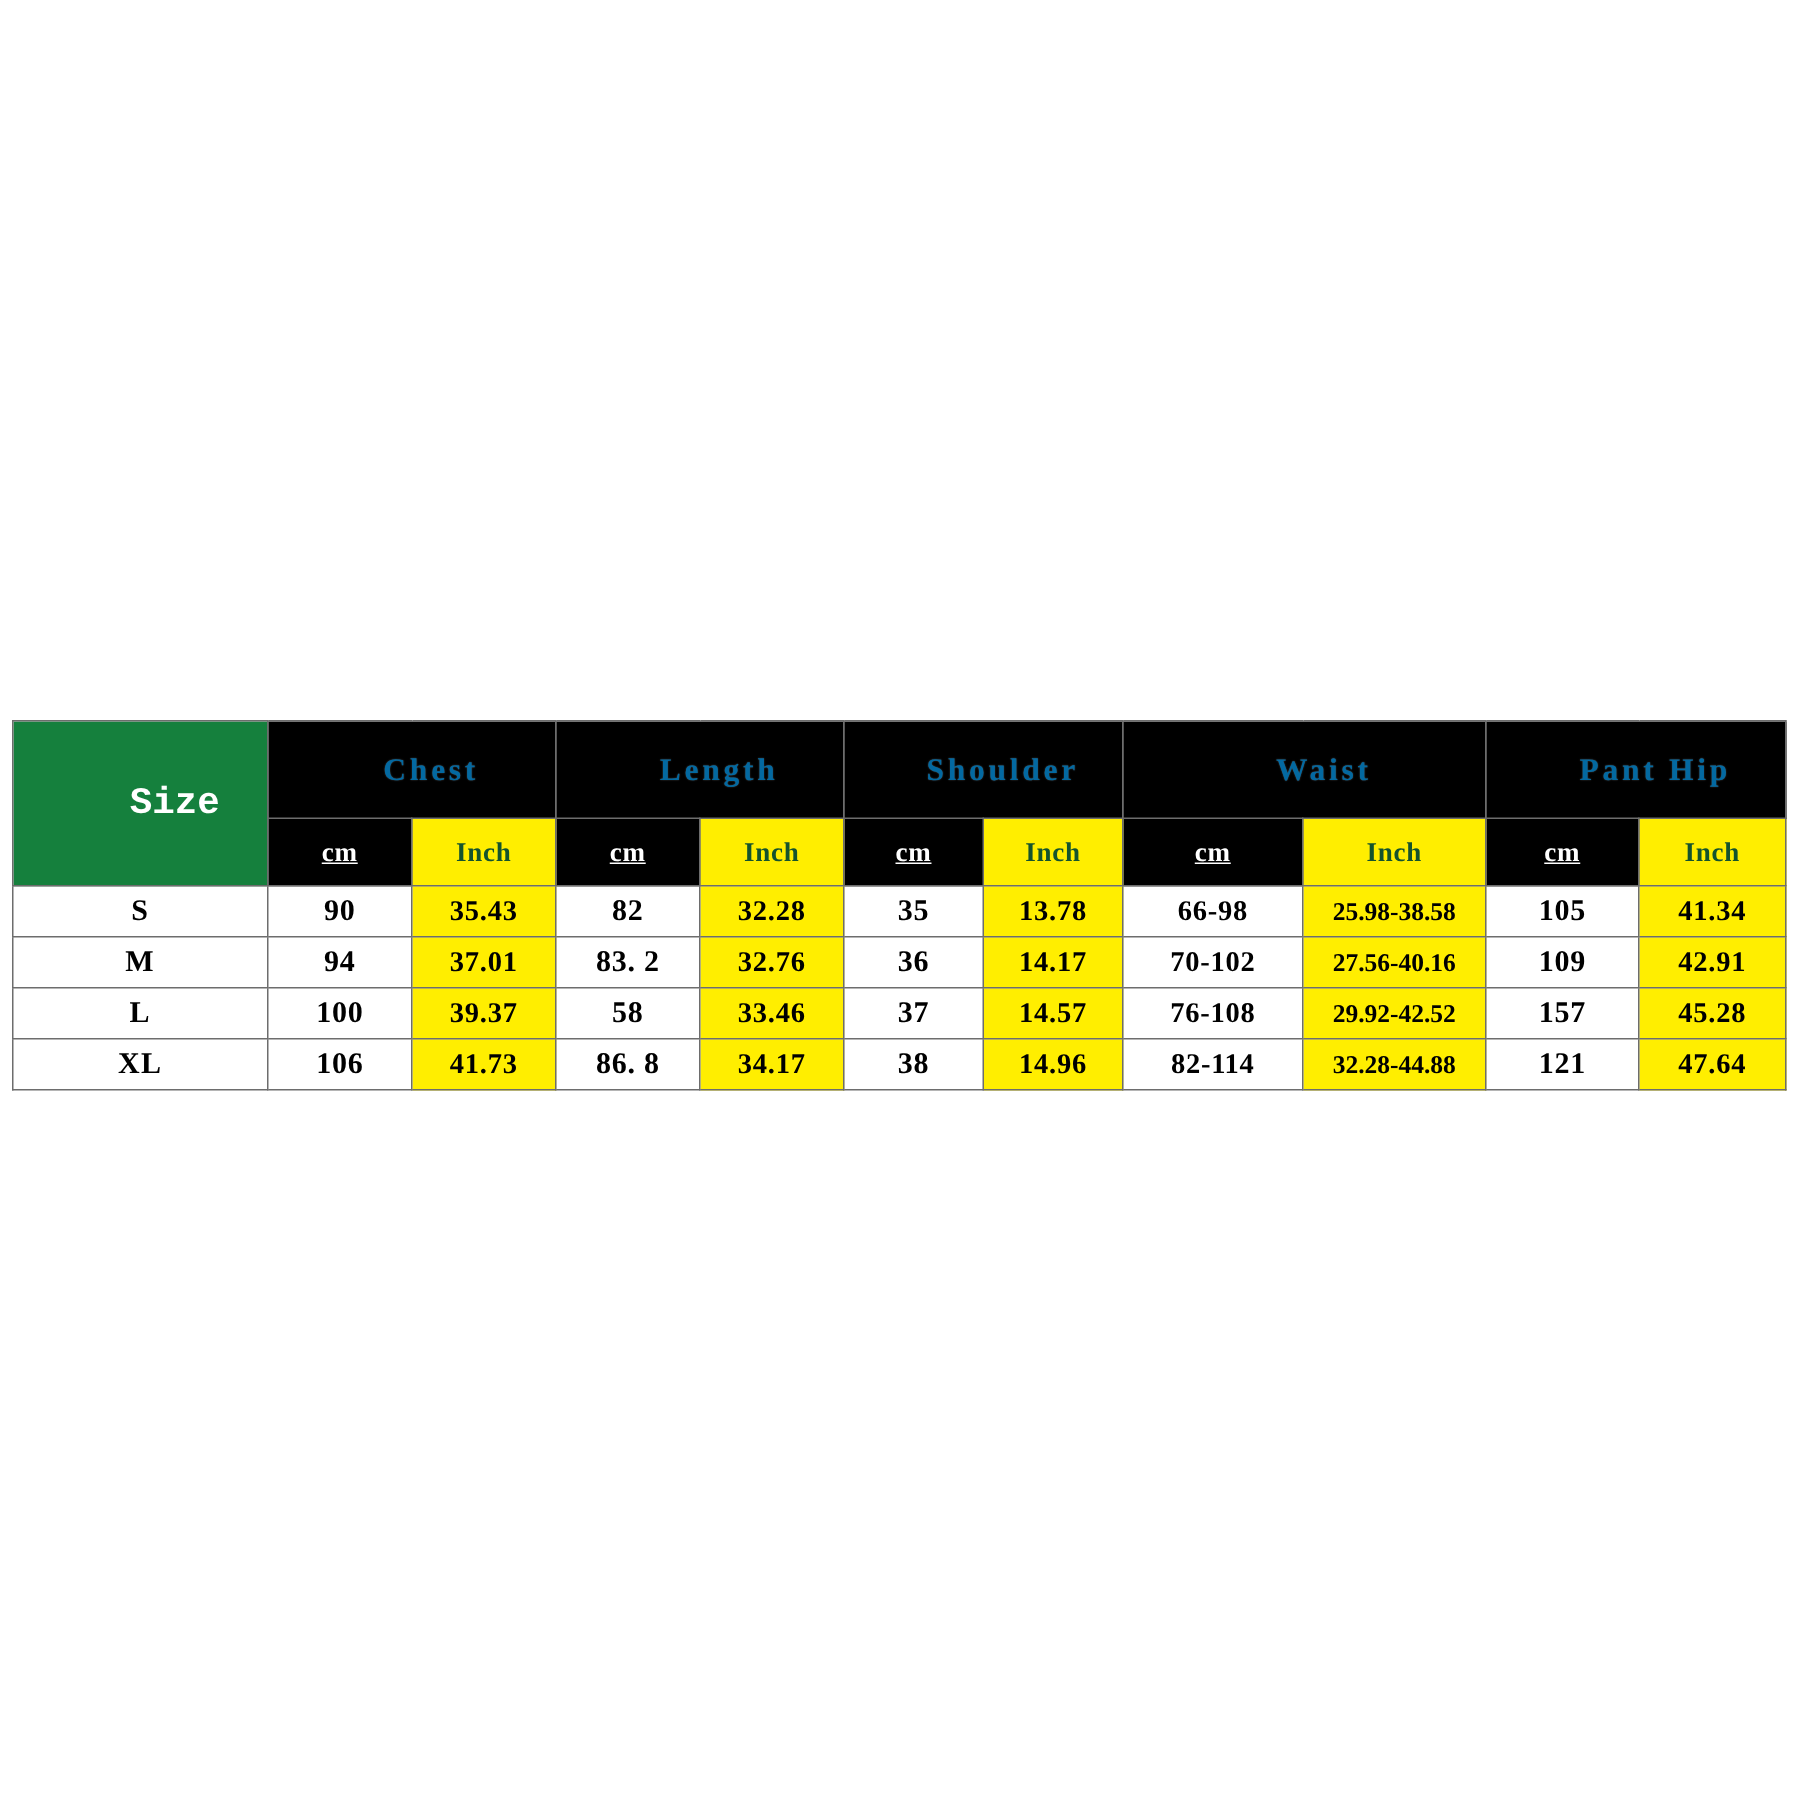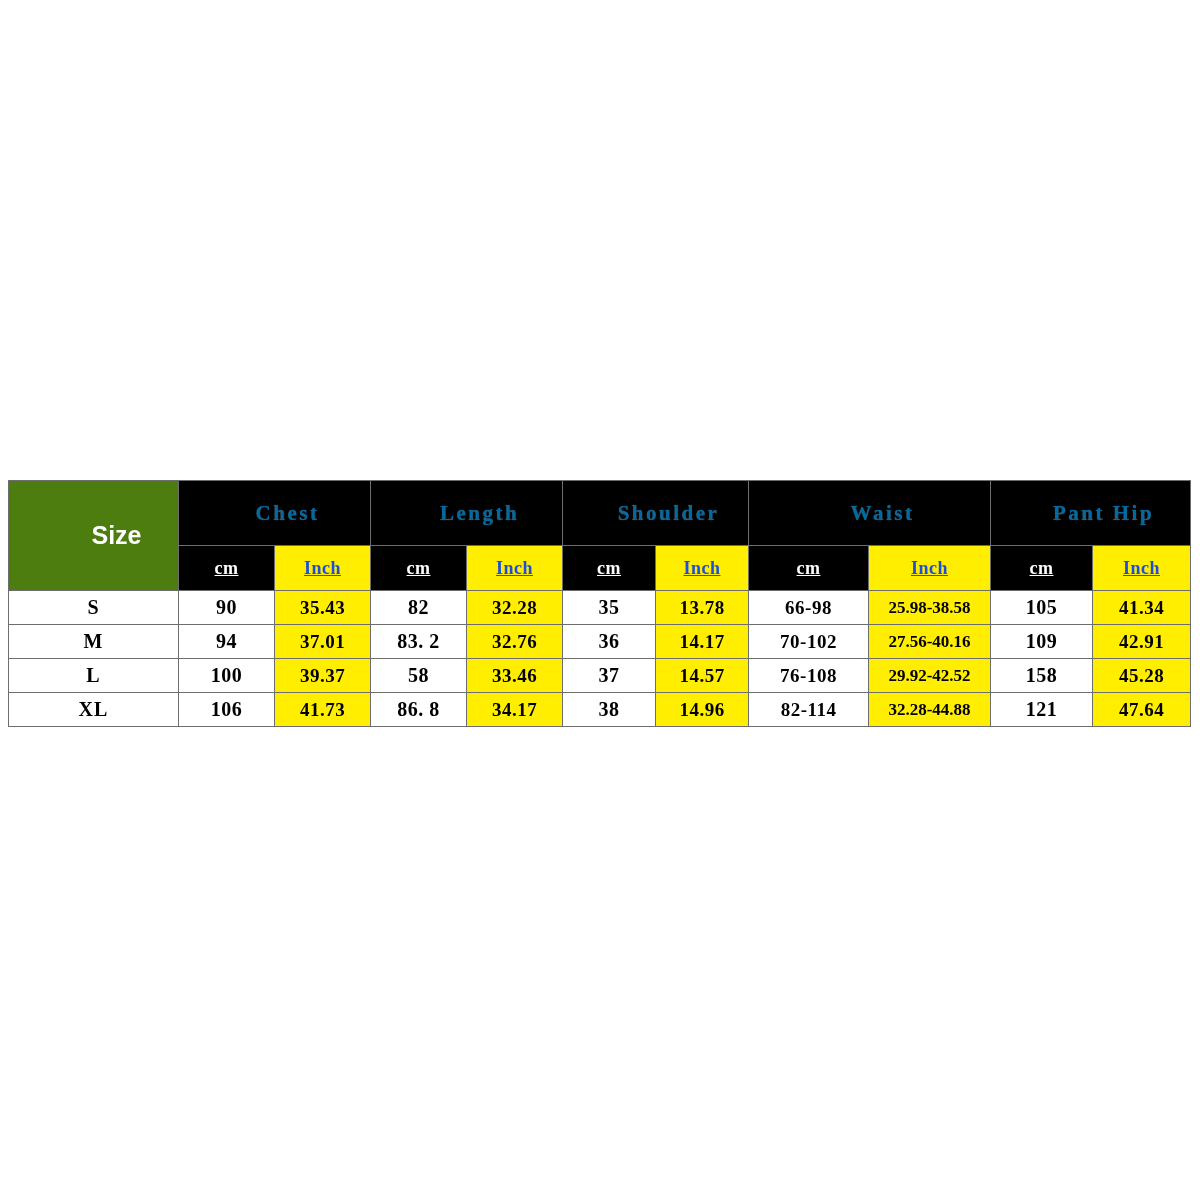--- a/index.html
+++ b/index.html
@@ -46,23 +46,23 @@
     height: 64px;
     font-family: "Liberation Serif", serif;
     font-size: 21px;
     letter-spacing: 2.5px;
     text-align: left;
     padding-left: 26px !important;
     text-shadow: 0 0 1px rgba(255,255,255,0.35);
   }
 
   .hdr-size {
-    background: #4d7c0f;
+    background: #15803d;
     color: #ffffff;
-    font-family: Liberation Sans, sans-serif;
+    font-family: Liberation Mono, monospace;
     font-size: 25px;
     font-weight: bold;
     letter-spacing: 0px;
     text-align: left;
     padding-left: 46px !important;
     vertical-align: middle;
   }
 
   
   .hdr-unit {
@@ -71,22 +71,21 @@
     font-size: 18px;
     letter-spacing: 0.5px;
   }
   .hdr-unit.cm {
     background: #000000;
     color: #ffffff;
     text-decoration: underline;
   }
   .hdr-unit.inch {
     background: #ffee00;
-    color: #1d4ed8;
-    text-decoration: underline;
+    color: #14532d;
   }
 
   
   tbody tr {
     height: 34px;
   }
   tbody td {
     font-family: "Liberation Serif", serif;
     font-size: 20px;
     color: #000000;
@@ -183,21 +182,21 @@
       <tr>
         <td class="size-cell">L</td>
         <td class="cm">100</td>
         <td class="inch">39.37</td>
         <td class="cm">58</td>
         <td class="inch">33.46</td>
         <td class="cm">37</td>
         <td class="inch">14.57</td>
         <td class="cm range">76-108</td>
         <td class="inch range">29.92-42.52</td>
-        <td class="cm">158</td>
+        <td class="cm">157</td>
         <td class="inch">45.28</td>
       </tr>
 
       <tr>
         <td class="size-cell">XL</td>
         <td class="cm">106</td>
         <td class="inch">41.73</td>
         <td class="cm">86. 8</td>
         <td class="inch">34.17</td>
         <td class="cm">38</td>

